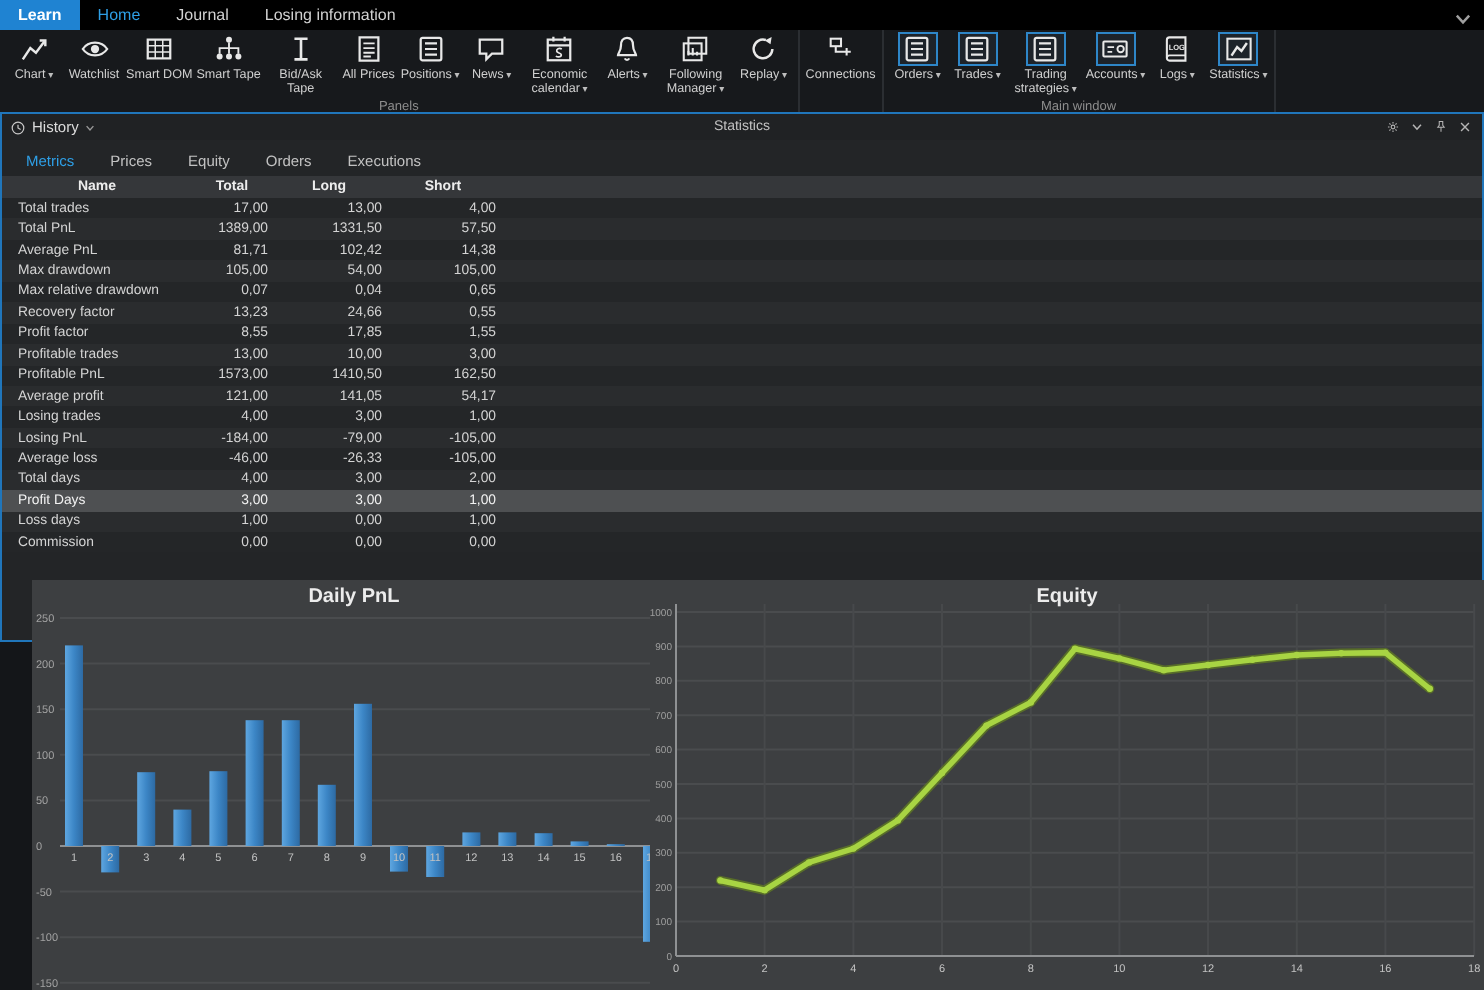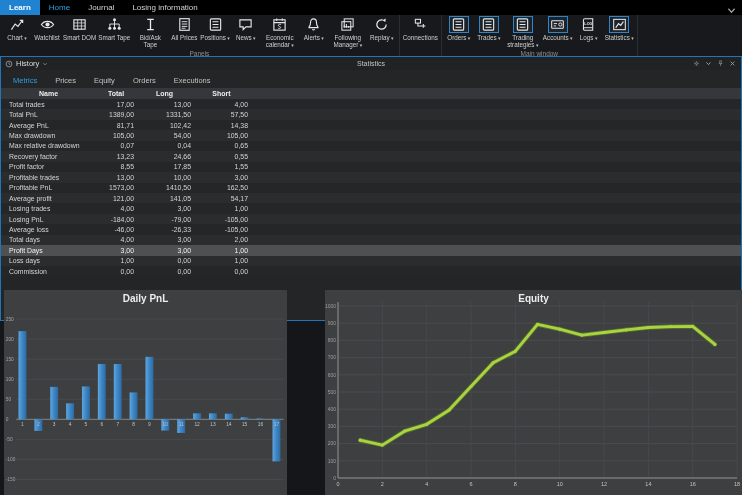--- a/index.html
+++ b/index.html
@@ -46,21 +46,21 @@
   .thead span{text-align:center}
   .trow{display:grid;grid-template-columns:95px 40px 57px 57px 1fr;height:10.45px;font-size:6.9px;color:#d4d4d4;align-items:center}
   .trow .c0{padding-left:8px;white-space:nowrap}
   .trow .num{text-align:right;padding-right:2px}
   .trow.odd{background:#242628}
   .trow.even{background:#2a2c2e}
   .trow.hl{background:#4e5052;color:#f2f2f2}
 
   
   .chart-panel{position:absolute;top:290px;height:205px;background:#3d3f41}
-  .chart-panel.left{left:4px;width:283px}
+  .chart-panel.left{left:16px;width:322px}
   .chart-panel.right{left:325px;width:417px}
   .chart-title{position:absolute;top:3px;left:0;right:0;text-align:center;font-size:10px;font-weight:700;color:#ececec;z-index:2}
   .chart-host,.chart-host svg{position:absolute;top:0;left:0;width:100%;height:100%}
 </style>
 </head>
 <body>
 
 <div class="ribbon">
   <div class="ribbon-tabs" id="ribbonTabs">
       <div class="ribbon-tab accent">Learn</div>

